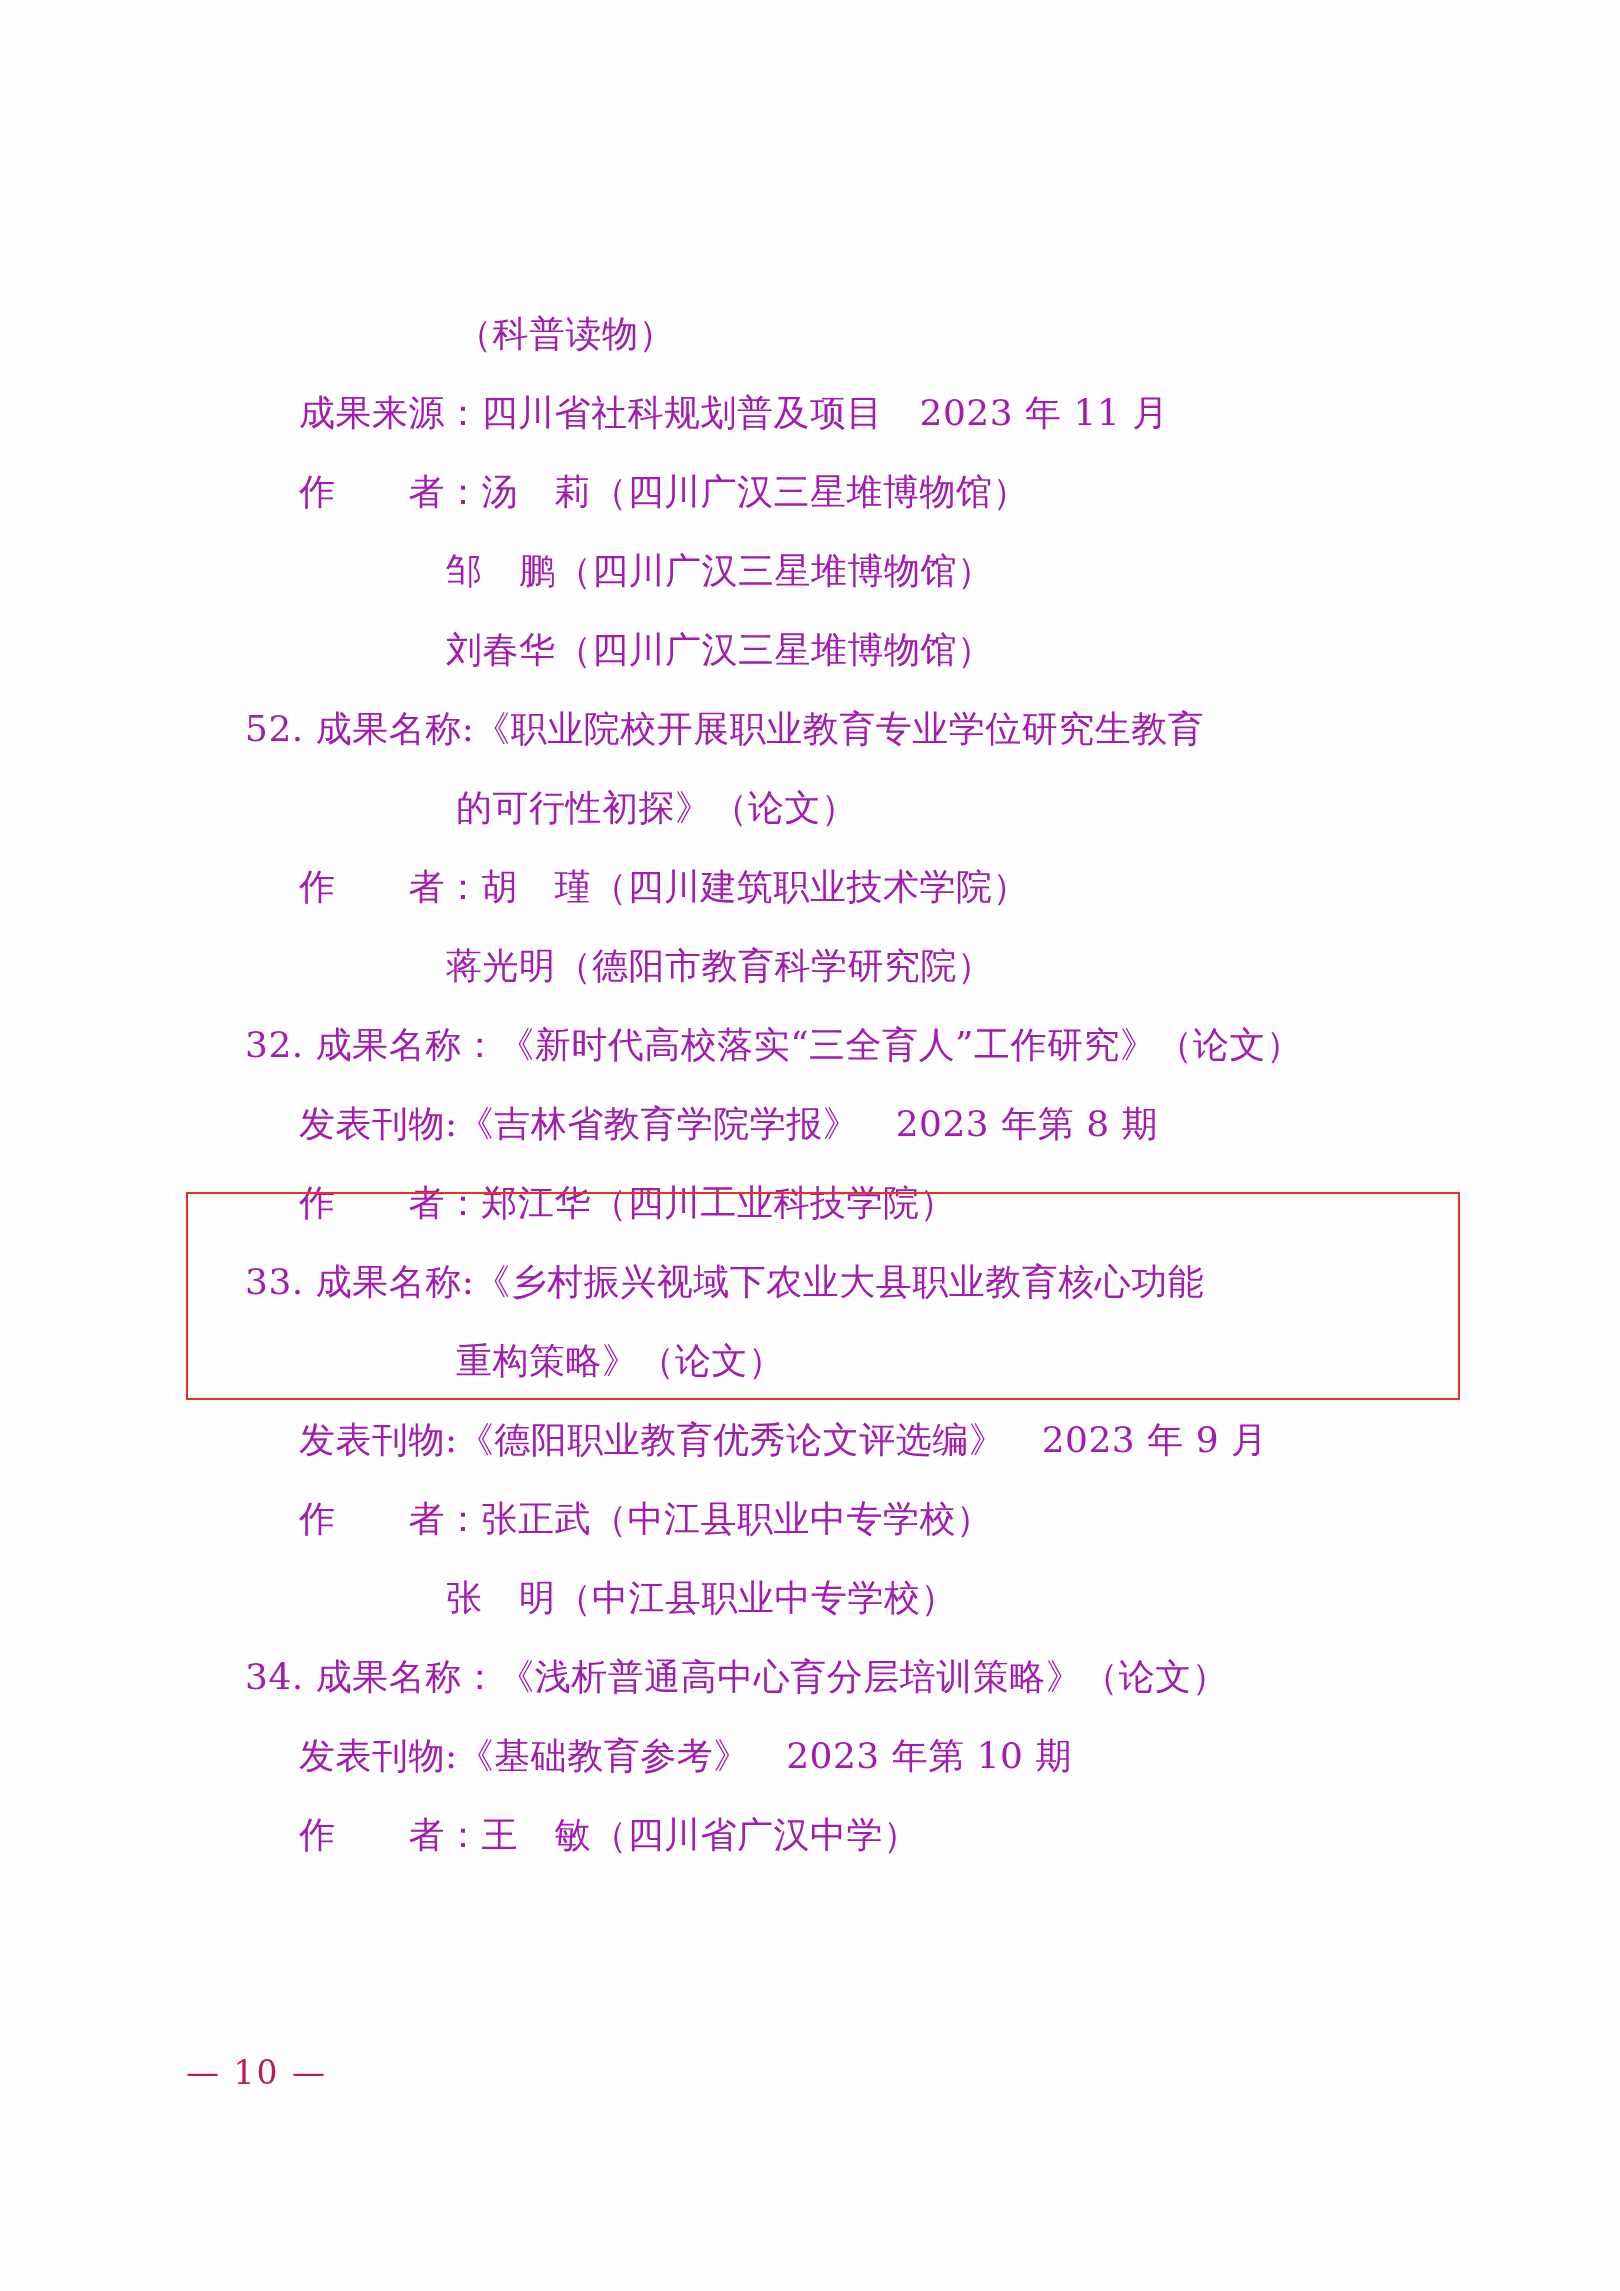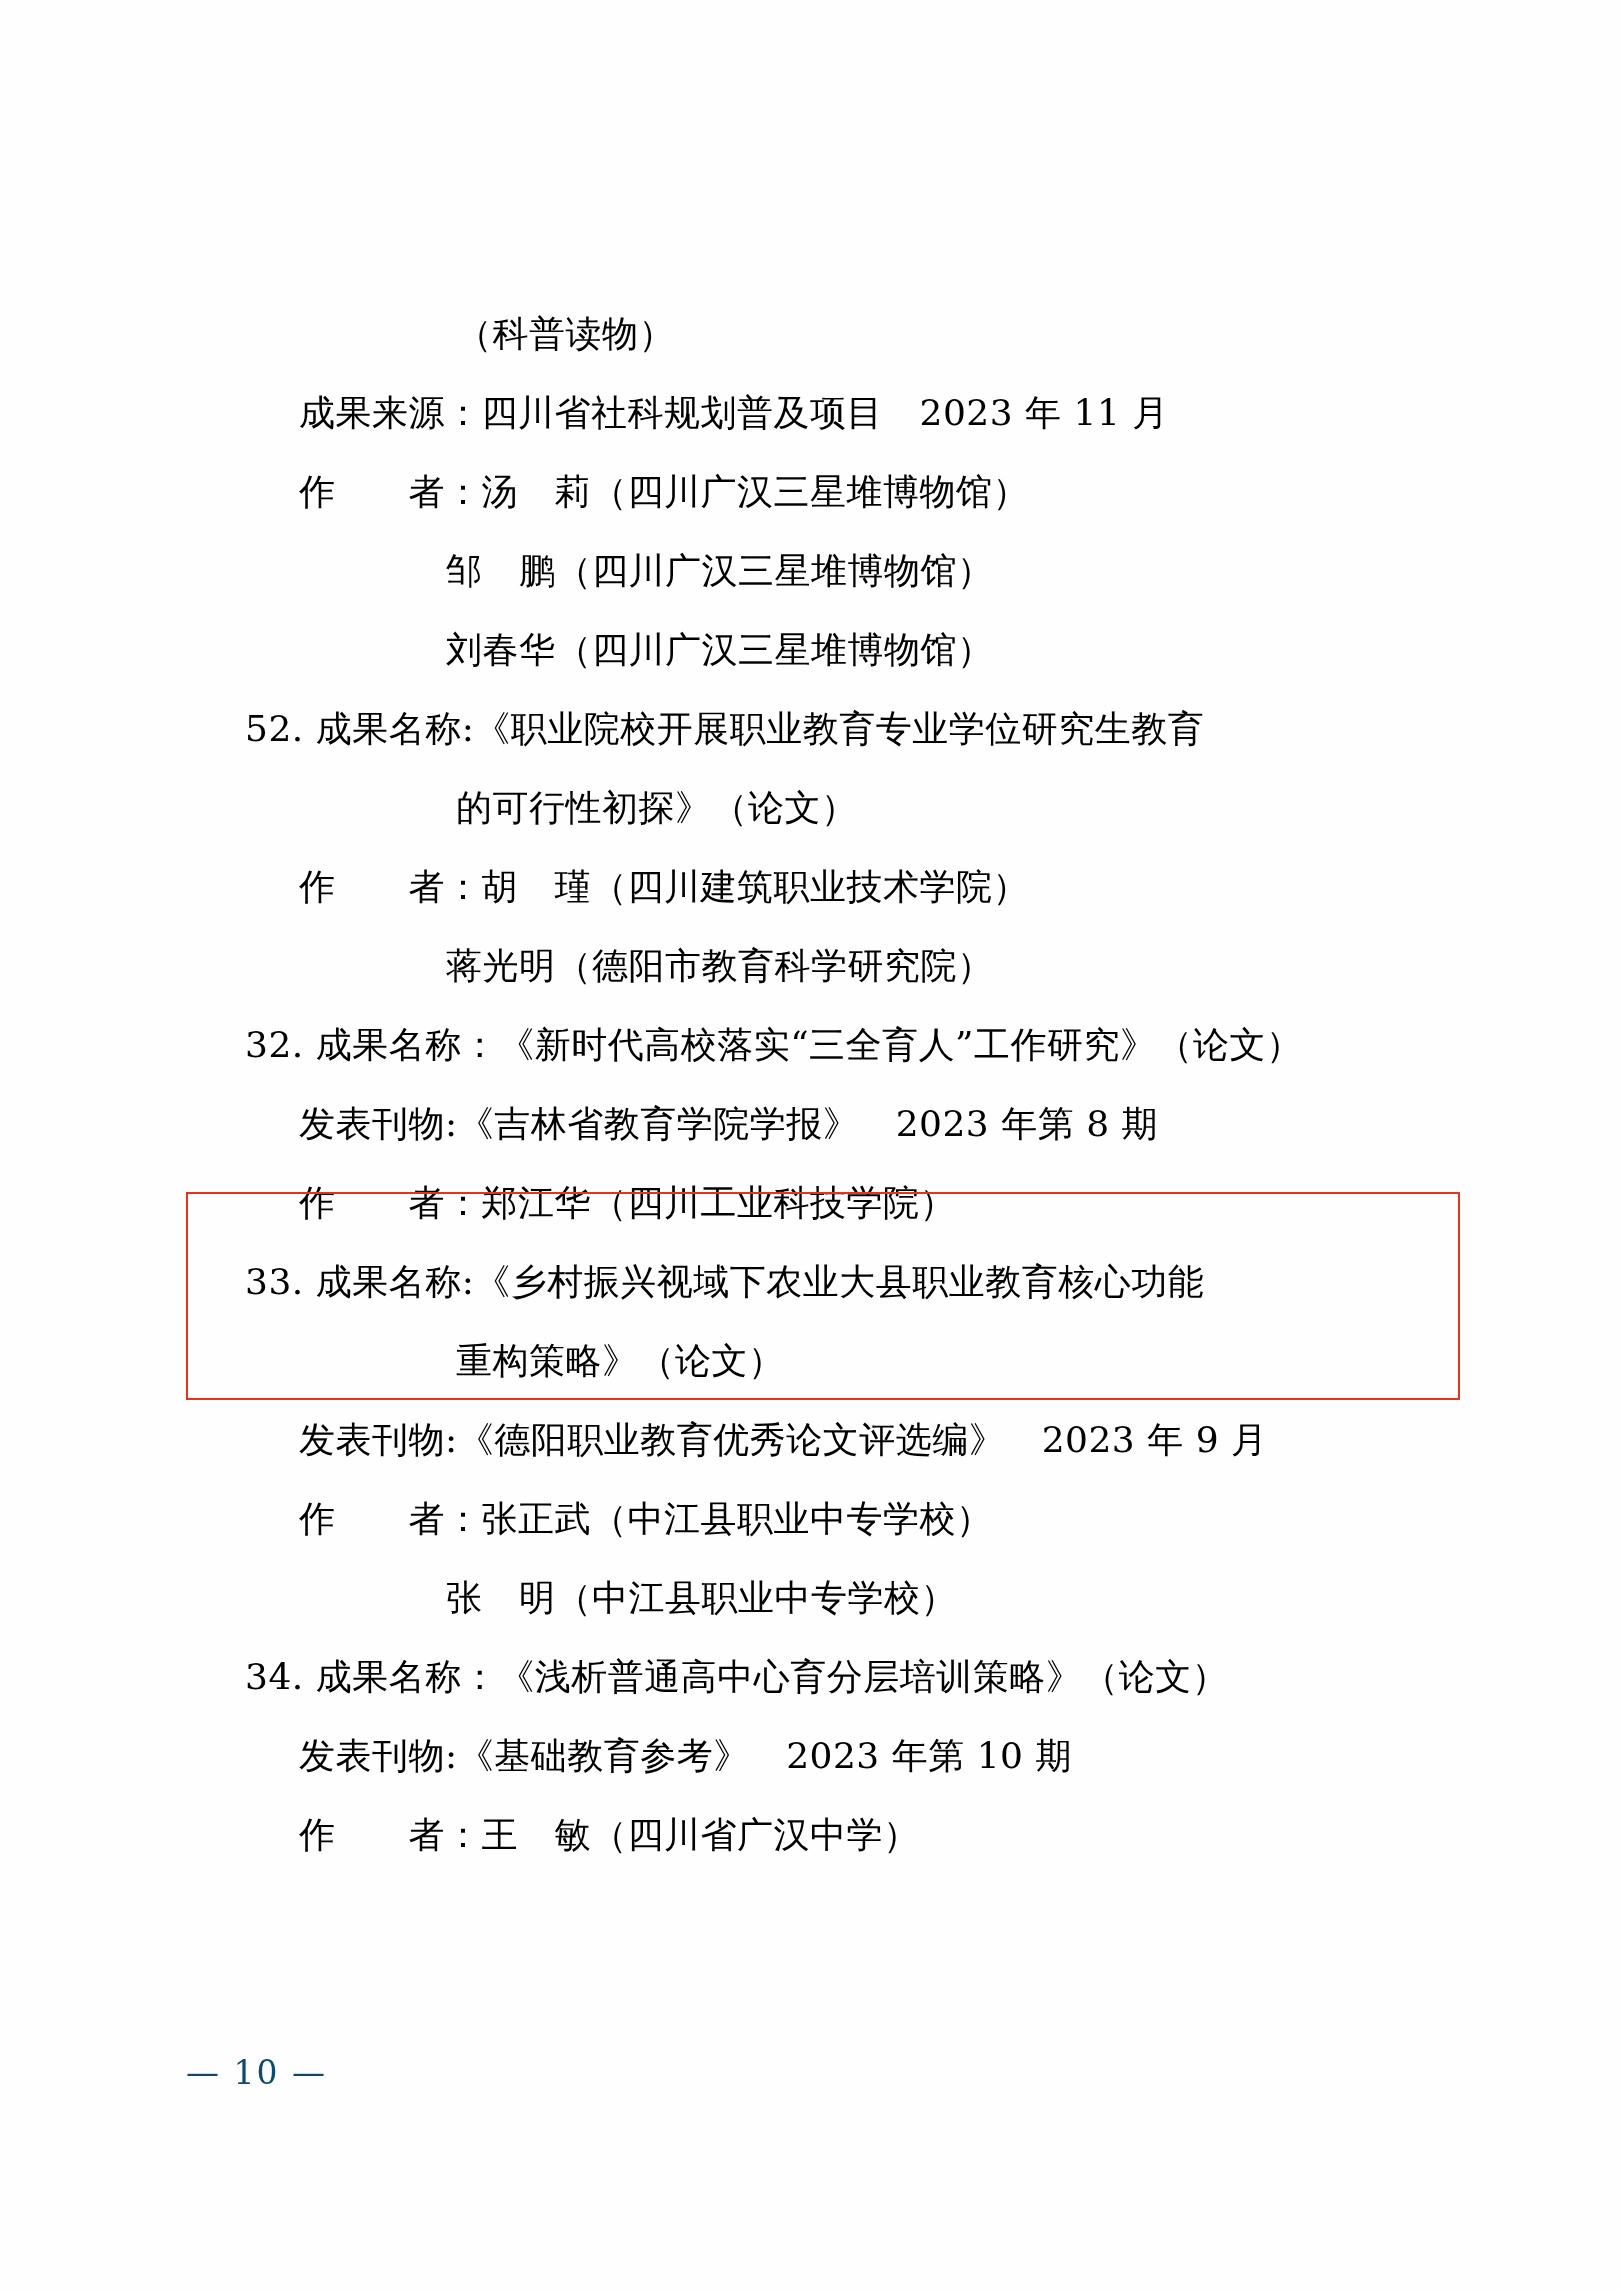--- a/index.html
+++ b/index.html
@@ -26,21 +26,21 @@
     position: absolute;
     top: 294px;
     left: 245px;
     width: 1176px;
   }
   .line {
     font-size: 36px;
     line-height: 79px;
     white-space: pre;
     letter-spacing: 0.5px;
-    color: #000000;
+    color: #a21caf;
   }
   .indent-1 { padding-left: 211px; }   
   .indent-2 { padding-left: 54px; }    
   .indent-3 { padding-left: 201px; }   
   .indent-0 { padding-left: 0px; }     
   .indent-wrap { padding-left: 211px; }
   .highlight-box {
     position: absolute;
     left: 186px;
     top: 1192px;
@@ -50,21 +50,21 @@
     box-sizing: border-box;
     pointer-events: none;
   }
   .footer {
     position: absolute;
     left: 186px;
     top: 2053px;
     width: 1274px;
     text-align: left;
     font-size: 33px;
-    color: #0c4a6e;
+    color: #be185d;
     letter-spacing: 2px;
   }
 </style>
 </head>
 <body>
 
 <div class="page">
 
   <div class="content">
     <div class="line indent-1">（科普读物）</div>

